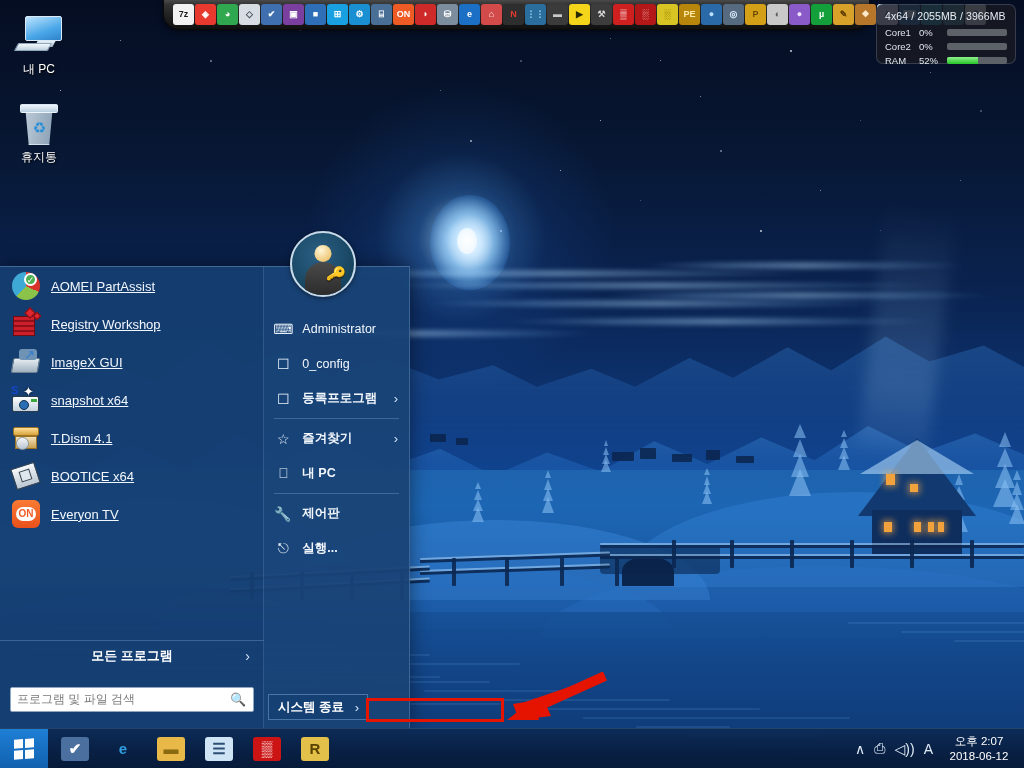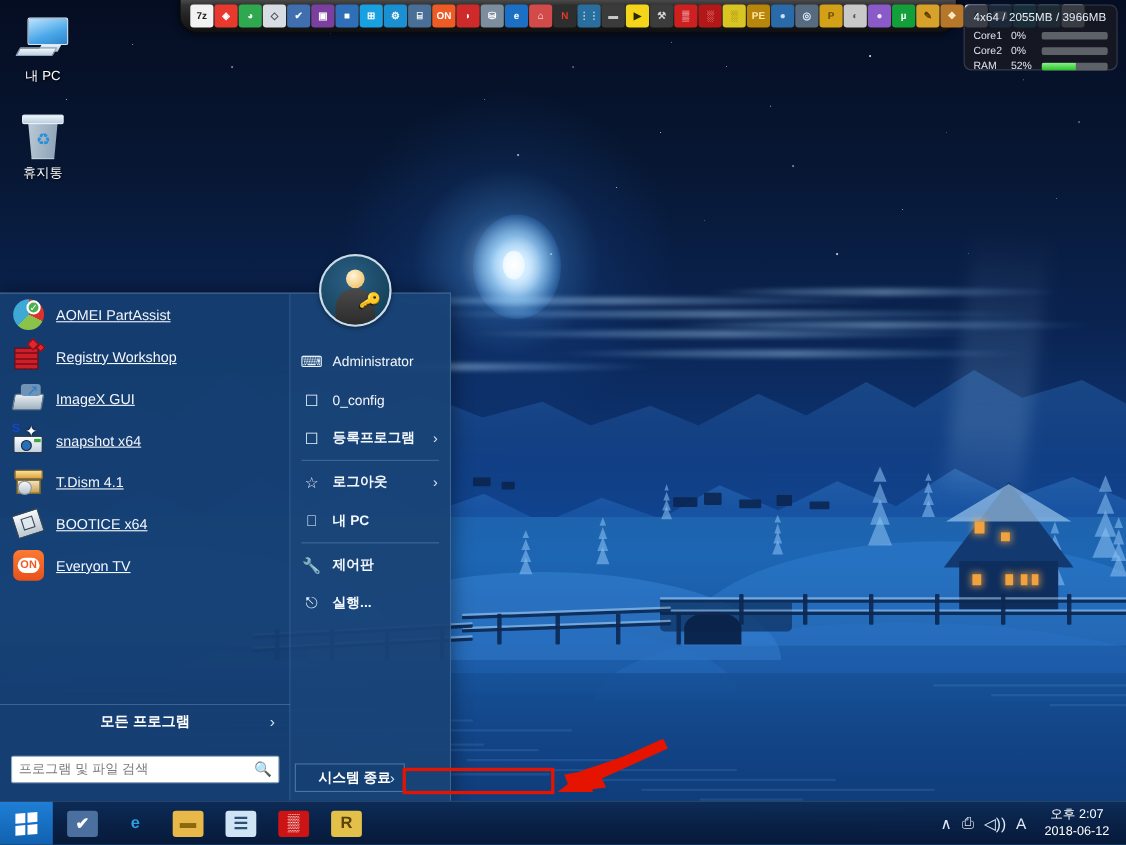--- a/index.html
+++ b/index.html
@@ -250,21 +250,20 @@
   }
   .rt-item .arw { position: absolute; right: 11px; font-size: 13px; color: #cfe2f6; }
   .rt-sep { height: 1px; margin: 2px 10px; background: rgba(160,200,240,.28); }
 
   
   #shutdown {
     position: absolute; left: 268px; top: 694px; width: 100px; height: 26px;
     background: rgba(22,64,116,.92); border: 1px solid rgba(140,185,230,.45);
     display: flex; align-items: center; color: #fff; font-size: 12.5px; font-weight: bold;
     padding-left: 9px;
-    justify-content: center;
   }
   #shutdown .arw { position: absolute; right: 8px; font-weight: normal; font-size: 13px; color: #d6e7f8; }
 
   
   #ctxmenu {
     position: absolute; left: 365px; top: 630px; width: 137px; height: 92px;
     background: rgba(21,62,113,.96);
     border: 1px solid rgba(170,210,245,.75);
     padding-top: 3px;
   }
@@ -748,21 +747,21 @@
             <span class="rtx" style="">0_config</span>
           </div>
           <div class="rt-item">
             <span class="ric">☐</span>
             <span class="rtx" style="font-weight:bold;">등록프로그램</span>
             <span class="arw">›</span>
           </div>
           <div class="rt-sep"></div>
           <div class="rt-item">
             <span class="ric">☆</span>
-            <span class="rtx" style="font-weight:bold;">로그아웃</span>
+            <span class="rtx" style="font-weight:bold;">즐겨찾기</span>
             <span class="arw">›</span>
           </div>
           <div class="rt-item">
             <span class="ric">⎕</span>
             <span class="rtx" style="font-weight:bold;">내 PC</span>
           </div>
           <div class="rt-sep"></div>
           <div class="rt-item">
             <span class="ric">🔧</span>
             <span class="rtx" style="font-weight:bold;">제어판</span>

